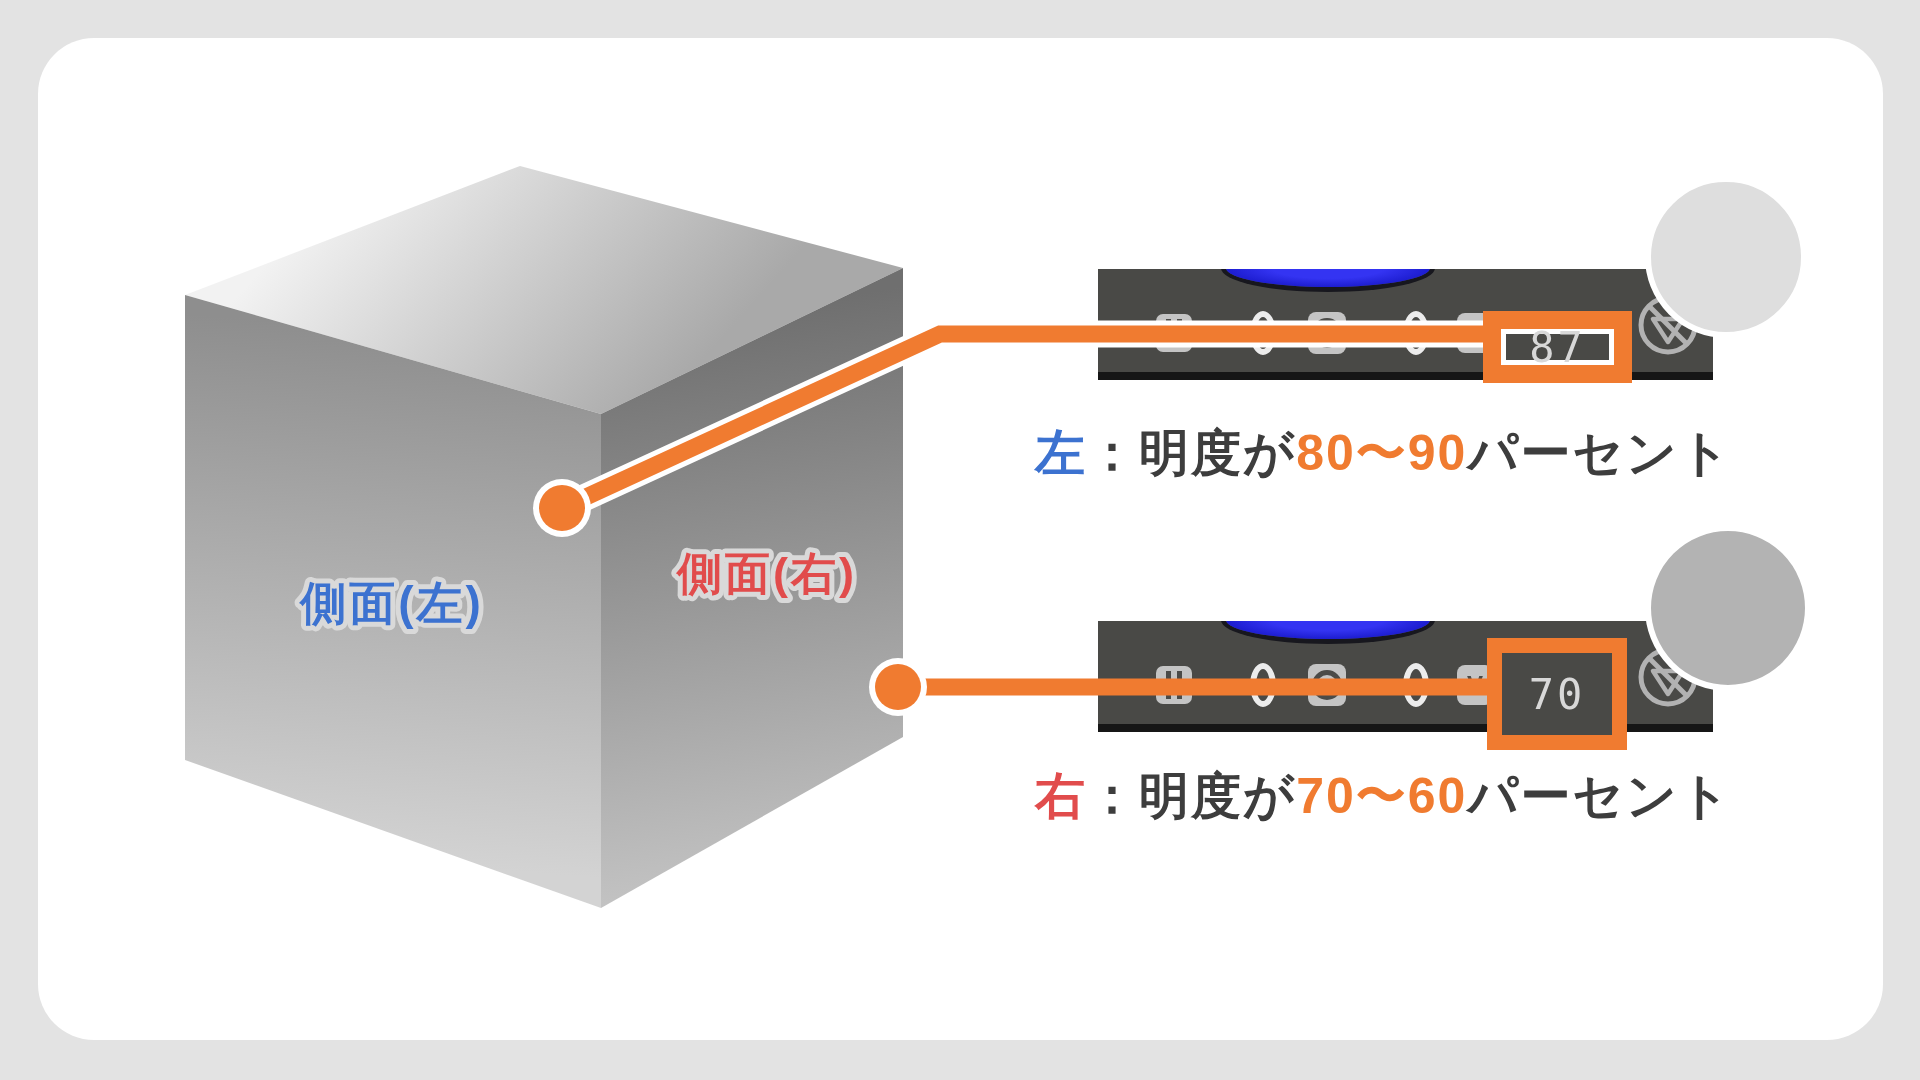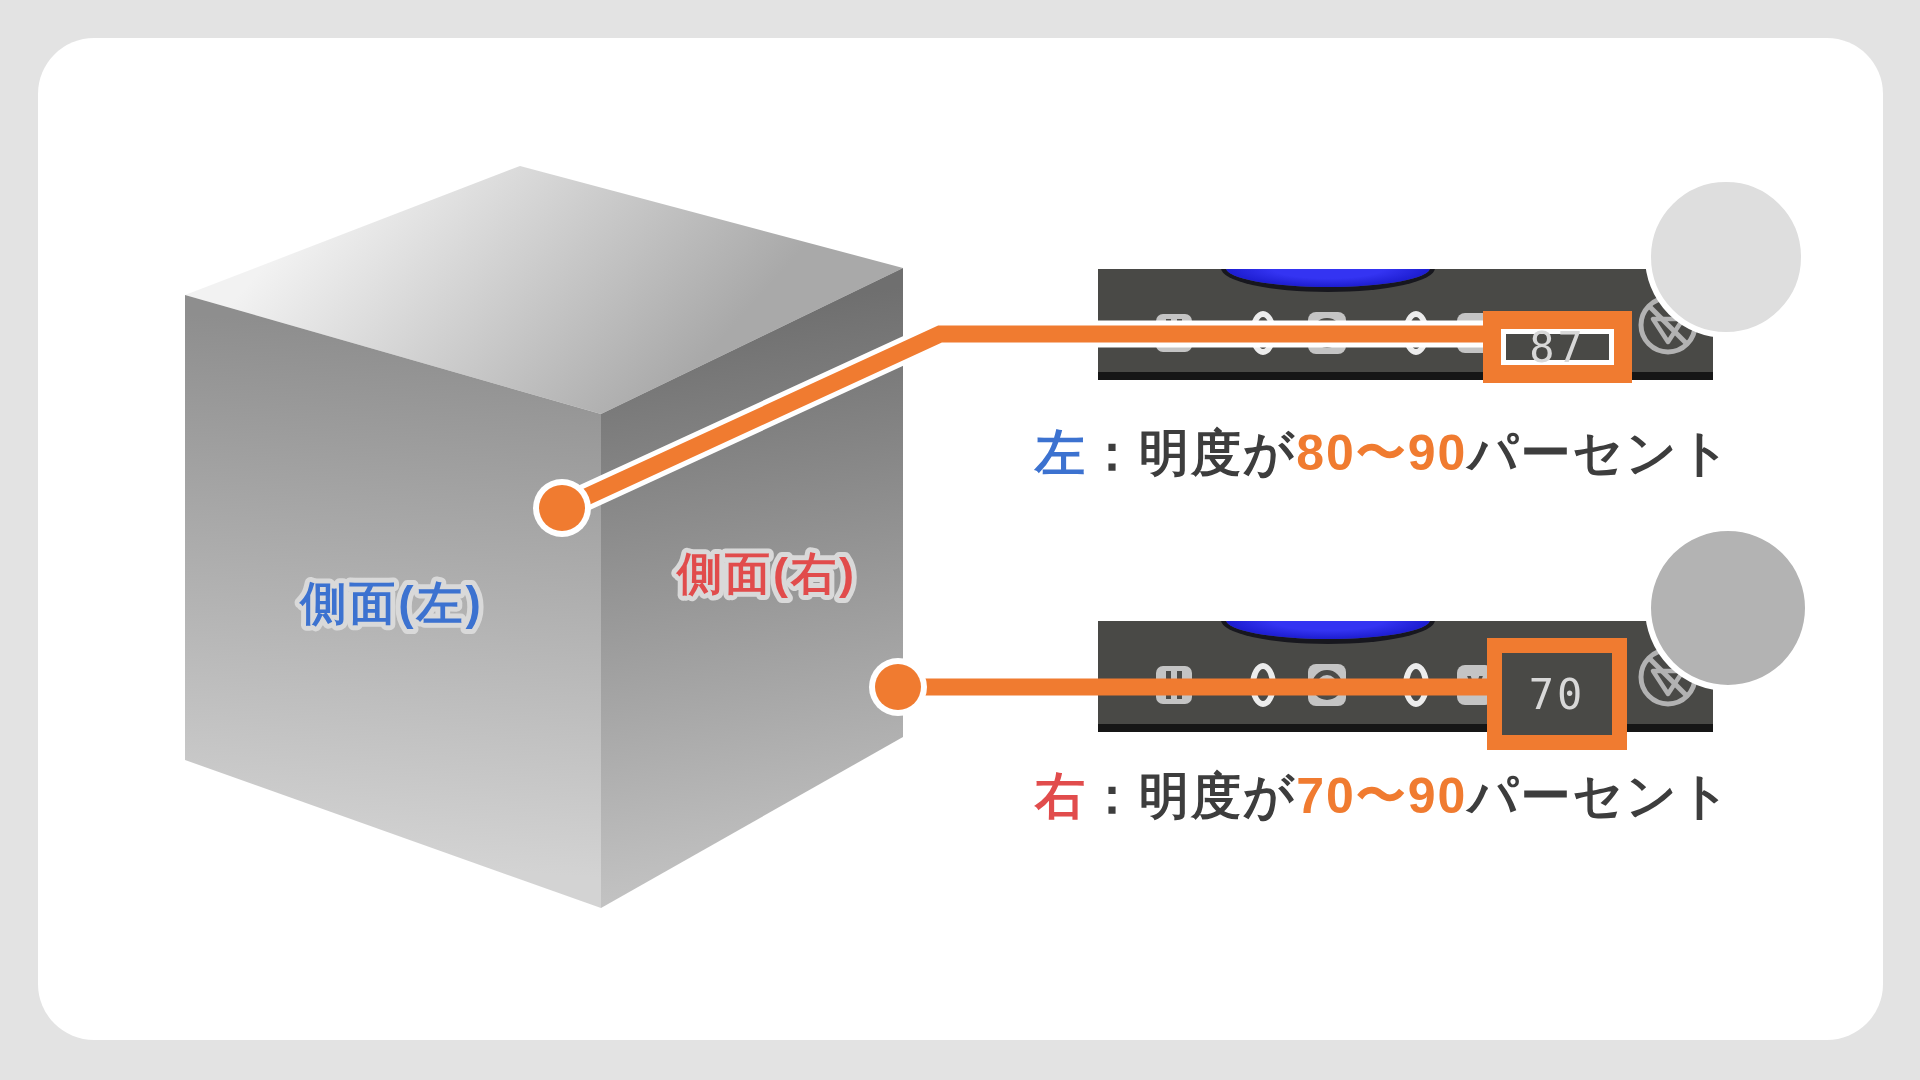--- a/index.html
+++ b/index.html
@@ -145,13 +145,13 @@
   <span>87</span>
 </div>
 <div class="vbox vbox2">
   <span>70</span>
 </div>
 
 <div class="swatch swatch1" style="background:#dedede"></div>
 <div class="swatch swatch2" style="background:#b3b3b3"></div>
 
 <div class="cap cap1"><span class="side">左</span><span>：明度が</span><span class="range">80〜90</span><span>パーセント</span></div>
-<div class="cap cap2"><span class="side">右</span><span>：明度が</span><span class="range">70〜90</span><span>パーセント</span></div>
+<div class="cap cap2"><span class="side">右</span><span>：明度が</span><span class="range">70〜60</span><span>パーセント</span></div>
 
 </body></html>

